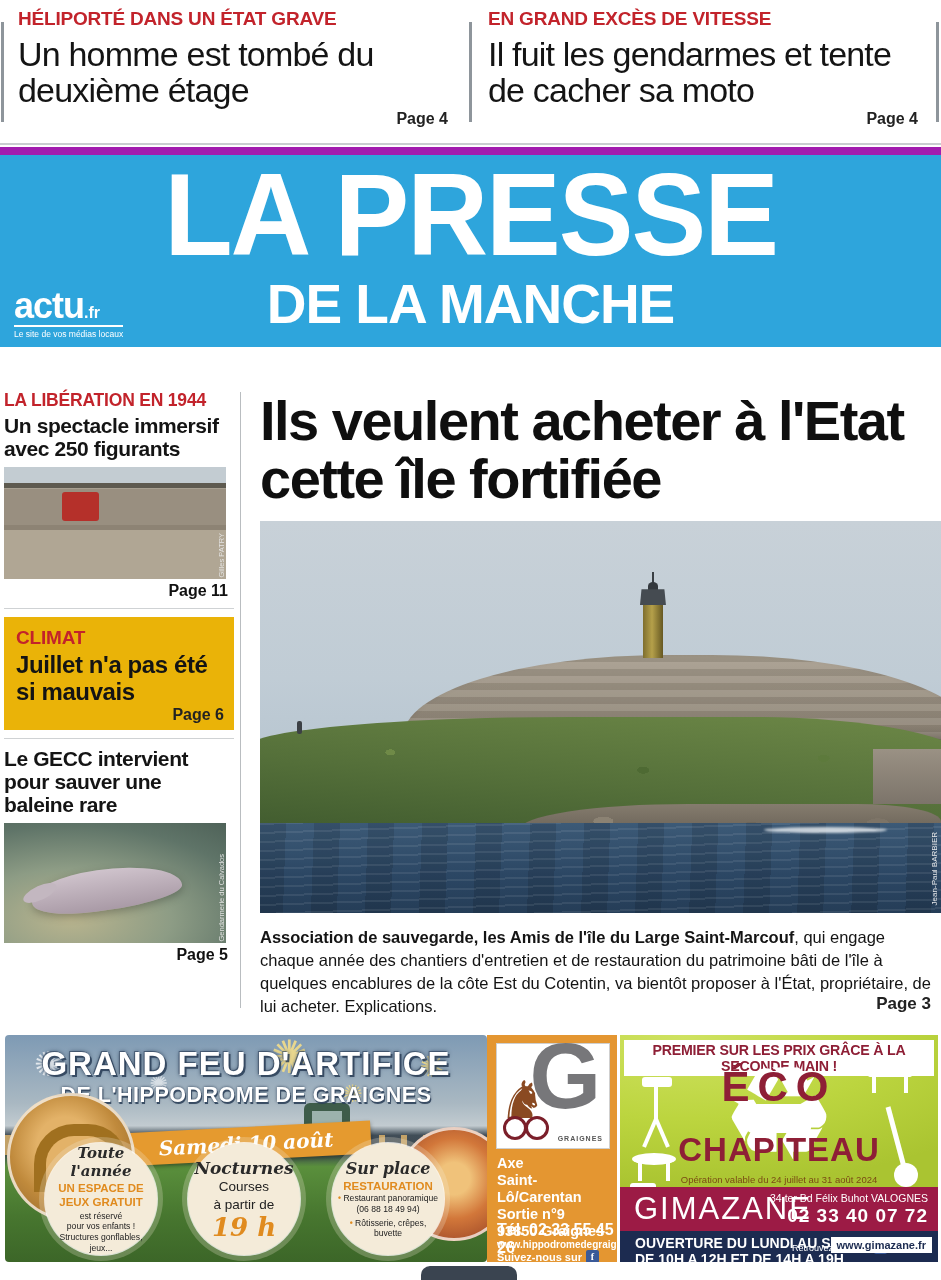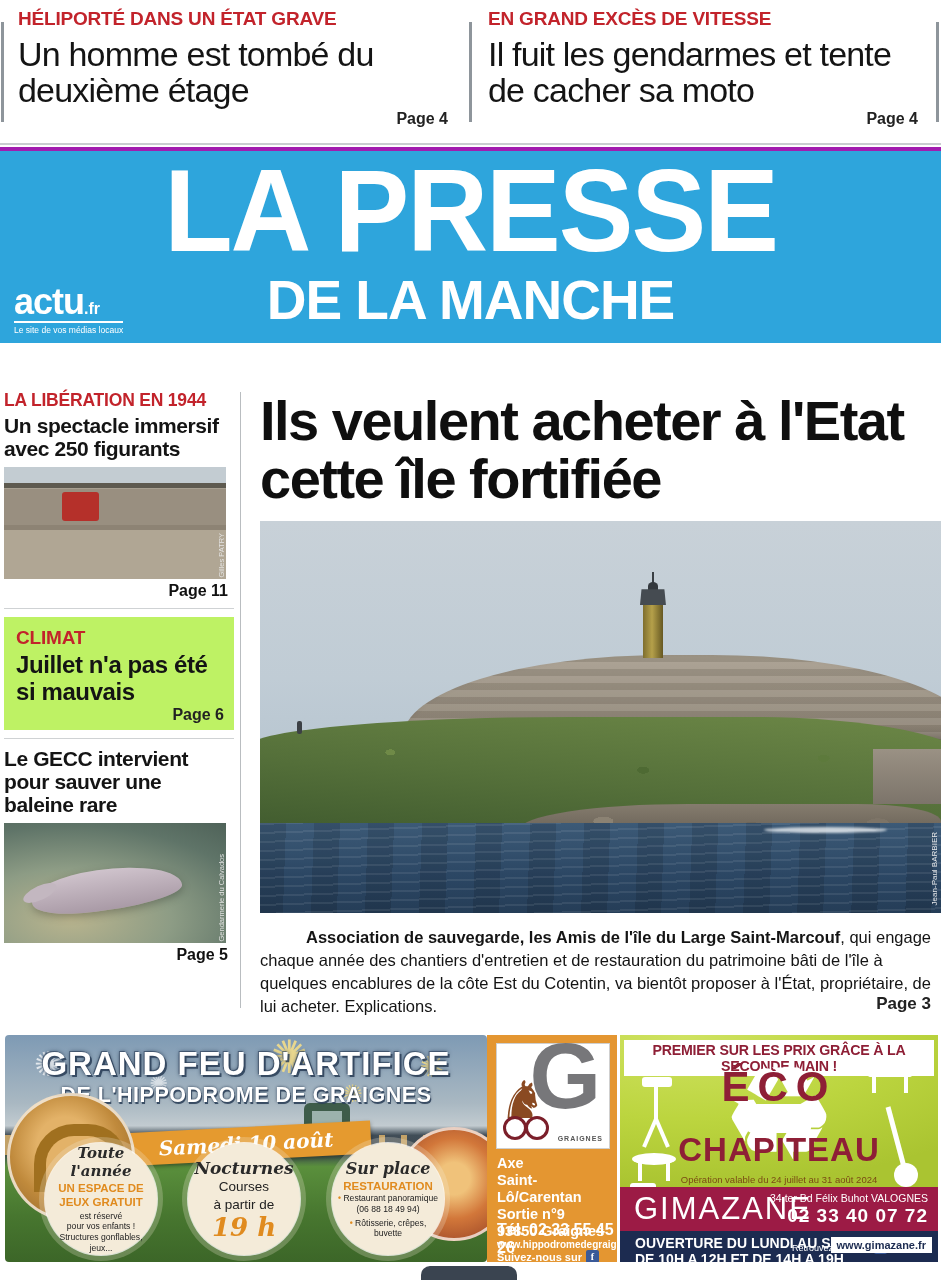--- a/index.html
+++ b/index.html
@@ -12,21 +12,21 @@
   .top-story{position:absolute;top:8px;height:124px;}
   .top-story.s1{left:18px;width:436px;}
   .top-story.s2{left:488px;width:436px;}
   .kicker{color:#c2232b;font-weight:bold;font-size:19px;letter-spacing:-0.2px;}
   .top-story .hl{font-size:34px;font-weight:normal;line-height:1.06;letter-spacing:-0.8px;margin-top:6px;color:#141414;}
   .pageref{font-weight:bold;font-size:16px;color:#222;}
   .top-story .pageref{position:absolute;right:6px;bottom:4px;}
   .hrule{position:absolute;left:0;top:143px;width:941px;height:2px;background:#c9cdd0;}
   
   .masthead{position:absolute;left:0;top:147px;width:941px;height:192px;background:#2ea5dc;
-            border-top:4px solid #a21caf;overflow:hidden;}
+            border-top:8px solid #a21caf;overflow:hidden;}
   .mast-t1{position:absolute;left:0;right:0;top:4px;text-align:center;color:#fff;
            font-size:112px;font-weight:bold;letter-spacing:-2px;line-height:1;transform:scaleY(1.04);}
   .mast-t2{position:absolute;left:0;right:0;top:122px;text-align:center;color:#fff;
            font-size:55px;font-weight:bold;letter-spacing:-1px;line-height:1;}
   .actu{position:absolute;left:14px;bottom:8px;color:#fff;}
   .actu .main{font-size:36px;font-weight:bold;letter-spacing:-1px;line-height:1;}
   .actu .suffix{font-size:16px;font-weight:bold;margin-top:33px;}
   .actu .tagline{font-size:8.5px;border-top:2px solid #fff;padding-top:2px;margin-top:1px;}
   
   .publine{position:absolute;left:0;top:342px;width:941px;height:38px;}
@@ -39,21 +39,21 @@
   .sidebar{position:absolute;left:4px;top:390px;width:230px;height:620px;}
   .sb-sec{position:relative;}
   .sb-sec .kicker{font-size:17.5px;}
   .sb-hl{font-size:21px;font-weight:bold;line-height:1.1;letter-spacing:-0.4px;margin-top:3px;color:#141414;}
   .sb-photo{position:relative;width:222px;margin-top:7px;overflow:hidden;}
   .photo-credit{position:absolute;right:0px;bottom:2px;writing-mode:vertical-rl;transform:rotate(180deg);
                 font-size:7.5px;color:#e7e7e7;opacity:.95;}
   .sb-pageref{text-align:right;font-weight:bold;font-size:16px;margin-top:3px;padding-right:6px;}
   .sb-hr{border:none;border-top:1px solid #cfd2d4;margin:8px 0 8px 0;}
   
-  .climat{background:#bef264;padding:10px 20px 8px 12px;position:relative;height:95px;}
+  .climat{background:#eab308;padding:10px 20px 8px 12px;position:relative;height:95px;}
   .climat .sb-hl{font-size:24px;}
   .climat .pageref{position:absolute;right:10px;bottom:6px;}
   
   .ph-liberation{height:112px;background:linear-gradient(180deg,#c3ccd2 0 16%,#a79f91 16% 20%,#998f80 20% 52%,#8d8374 52% 56%,#b0a694 56%);}
   .ph-liberation .roofline{position:absolute;left:0;top:14%;width:100%;height:5px;background:#5e5a50;}
   .ph-liberation .awning{position:absolute;left:26%;top:22%;width:17%;height:26%;background:#b5302a;border-radius:3px;}
   .ph-liberation .crowd{position:absolute;left:0;bottom:0;width:100%;height:52%;
      background:
        radial-gradient(14px 18px at 12% 45%,#6f7683 60%,transparent 61%),
        radial-gradient(16px 20px at 26% 55%,#8a7f6e 60%,transparent 61%),
@@ -97,21 +97,21 @@
          border-radius:40% 20% 0 0/60% 40% 0 0;}
   .fort-right{position:absolute;right:-2%;top:58%;width:12%;height:14%;background:linear-gradient(180deg,#9a9184,#7c746a);}
   .sea{position:absolute;left:0;bottom:0;width:100%;height:23%;
        background:repeating-linear-gradient(178deg,rgba(255,255,255,.08) 0 2px,transparent 2px 9px),
                   repeating-linear-gradient(92deg,rgba(0,0,0,.12) 0 26px,transparent 26px 54px),
                   linear-gradient(180deg,#3c5a77,#2b4663 60%,#253d57);}
   .foam{position:absolute;right:8%;bottom:20.5%;width:18%;height:6px;background:rgba(235,240,244,.8);border-radius:50%;filter:blur(1px);}
   .person{position:absolute;left:5.5%;top:51%;width:5px;height:13px;background:#3c4045;border-radius:2px;}
   .main-photo .photo-credit{font-size:8px;color:#f0f0f0;right:2px;bottom:8px;}
   .caption{position:relative;margin:13px 0 0 12px;width:675px;font-size:16.5px;line-height:1.38;color:#141414;}
-  .caption .lead{font-weight:bold;margin-left:46px;}
+  .caption .lead{font-weight:bold;}
   .caption .pageref{position:absolute;right:4px;bottom:2px;font-size:17px;}
   
   .ads{position:absolute;left:5px;top:1035px;width:933px;height:227px;}
   
   .ad-hippo{position:absolute;left:0;top:0;width:482px;height:227px;overflow:hidden;border-radius:4px;
             background:linear-gradient(180deg,#7e9ab4 0%,#a9b8c2 30%,#c2cbd0 40%,#45525c 44%,#3d4a54 52%,#5a8f3c 58%,#47762f 80%,#3c6628 100%);}
   .stand-lights{position:absolute;left:0;top:44%;width:100%;height:9%;
             background:repeating-linear-gradient(90deg,rgba(255,200,110,.85) 0 6px,rgba(40,50,60,.2) 6px 22px);opacity:.8;}
   .cupola{position:absolute;left:62%;top:30%;width:46px;height:34px;background:#3e5c4a;border-radius:6px 6px 0 0;}
   .cupola:after{content:"";position:absolute;left:8px;top:8px;width:30px;height:26px;background:rgba(220,235,240,.6);}

